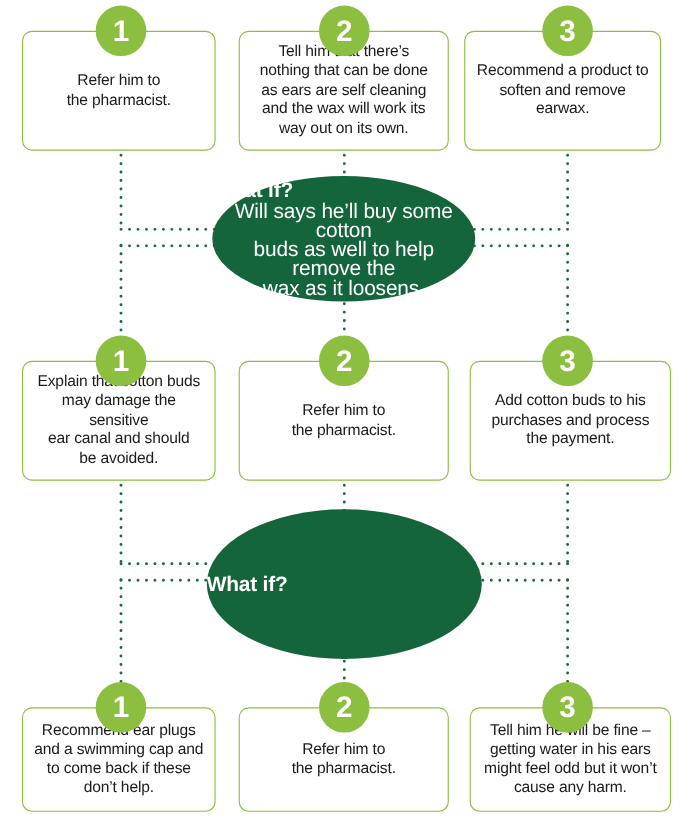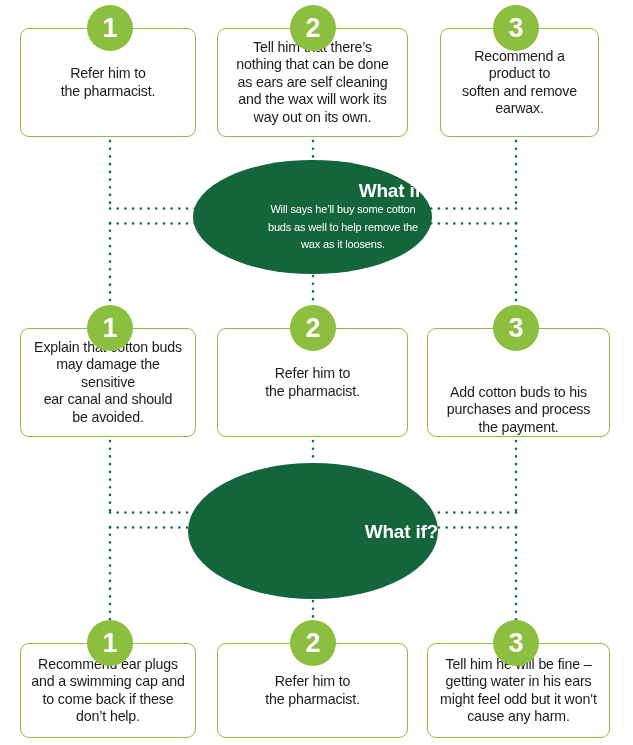--- a/index.html
+++ b/index.html
@@ -46,33 +46,33 @@
   }
 
   
   .whatif{
     position:absolute;
     border-radius:50%;
     background:#14643C;
     color:#ffffff;
     display:flex;
     flex-direction:column;
-    align-items:flex-end;
+    align-items:flex-start;
     justify-content:center;
     text-align:center;
     z-index:4;
   }
   .whatif-title{
     font-size:19px;
     font-weight:bold;
     line-height:21px;
     letter-spacing:-0.2px;
   }
   .whatif-body{
-    font-size:11px;
+    font-size:19px;
     line-height:17.6px;
     white-space:pre-line;
     letter-spacing:-0.15px;
     padding:0 14px;
   }
 </style>
 </head>
 <body>
 
 <div id="canvas">
@@ -122,21 +122,21 @@
     <span class="opt-text">Tell him that there’s
 nothing that can be done
 as ears are self cleaning
 and the wax will work its
 way out on its own.</span>
   </div>
   <div class="num-circle" style="left:290px;top:5px;">
     <span>2</span>
   </div>
 
-  <div class="opt-box" style="left:440px;top:28px;width:159px;height:109px;">
+  <div class="opt-box" style="left:422px;top:28px;width:179px;height:109px;">
     <span class="opt-text">Recommend a product to
 soften and remove earwax.</span>
   </div>
   <div class="num-circle" style="left:493px;top:5px;">
     <span>3</span>
   </div>
 
   <div class="whatif" style="left:193px;top:160px;width:239px;height:114px;">
     <div class="whatif-title">What if?</div>
     <div class="whatif-body">Will says he’ll buy some cotton
@@ -155,21 +155,21 @@
   </div>
 
   <div class="opt-box" style="left:217px;top:328px;width:191px;height:109px;">
     <span class="opt-text">Refer him to
 the pharmacist.</span>
   </div>
   <div class="num-circle" style="left:290px;top:305px;">
     <span>2</span>
   </div>
 
-  <div class="opt-box" style="left:427px;top:328px;width:183px;height:109px;align-items:flex-end;">
+  <div class="opt-box" style="left:427px;top:328px;width:183px;height:109px;">
     <span class="opt-text">Add cotton buds to his
 purchases and process
 the payment.</span>
   </div>
   <div class="num-circle" style="left:493px;top:305px;">
     <span>3</span>
   </div>
 
   <div class="whatif" style="left:188px;top:463px;width:250px;height:136px;">
     <div class="whatif-title">What if?</div>

